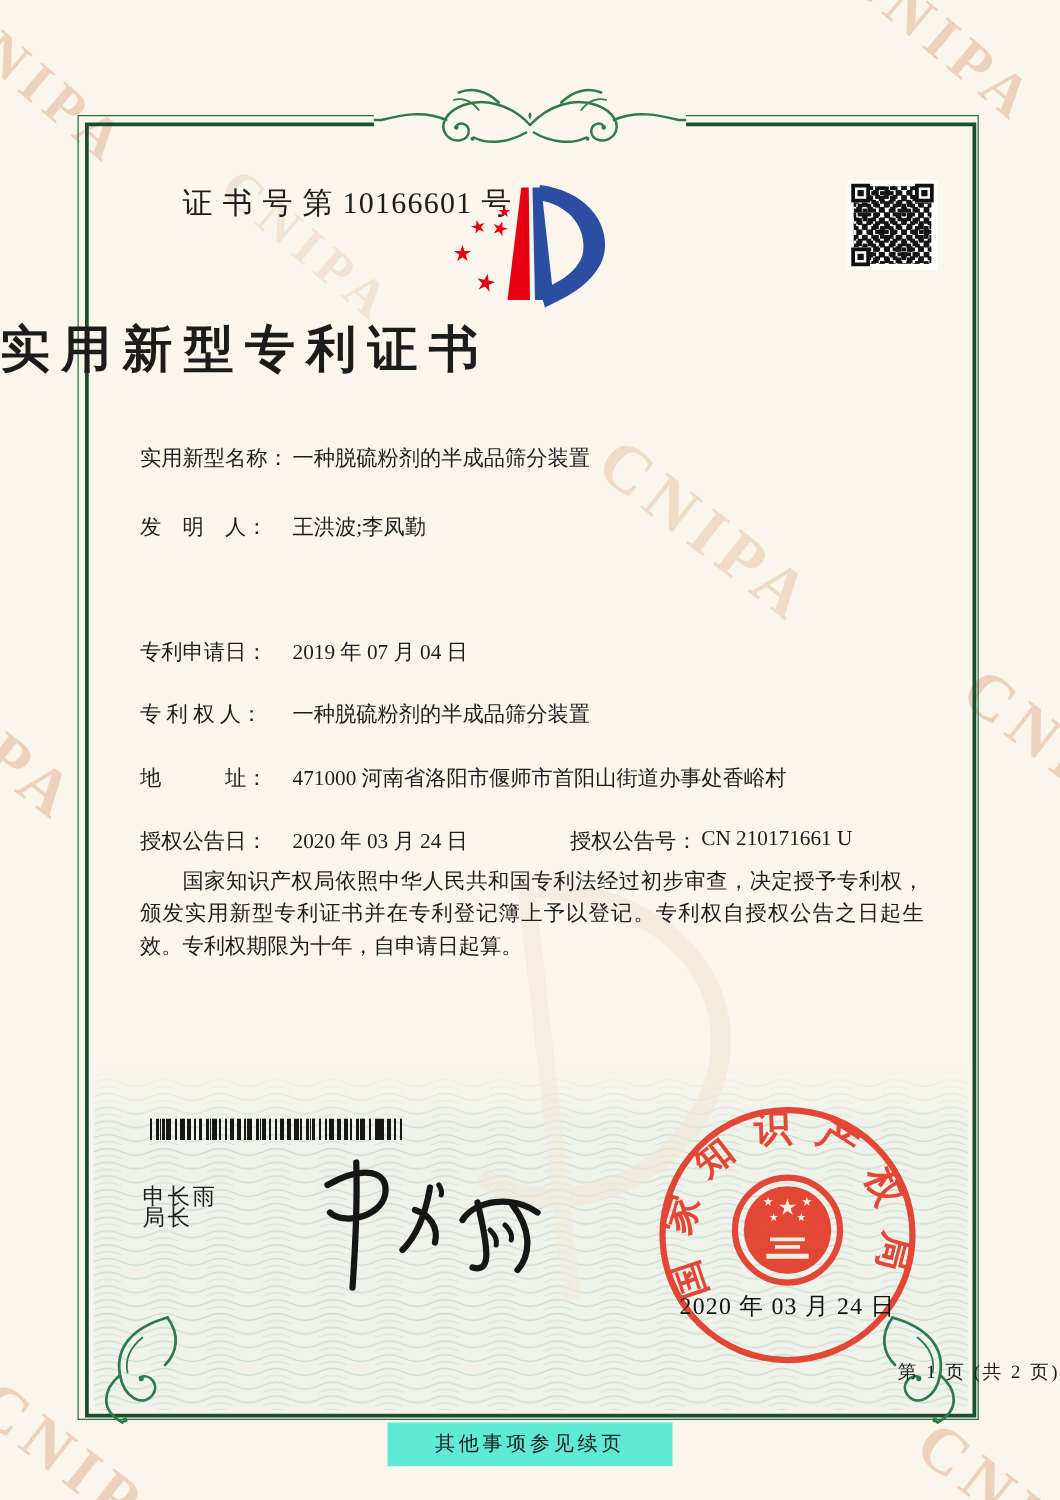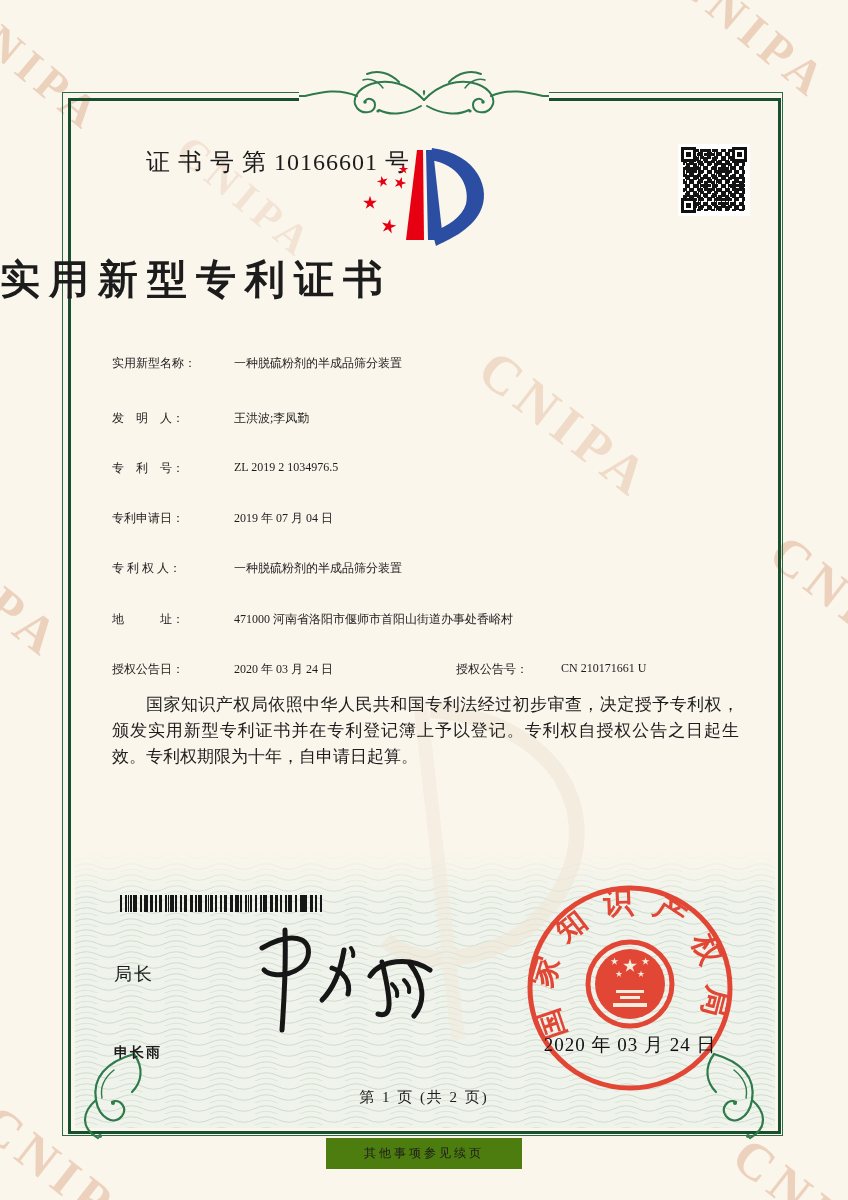--- a/index.html
+++ b/index.html
@@ -41,47 +41,47 @@
   .qr-noise{position:absolute;left:5px;top:5px;width:62px;height:62px;
       background:repeating-conic-gradient(#141414 0 25%,transparent 0 50%) 0 0/7px 7px,
                  repeating-conic-gradient(#141414 0 25%,transparent 0 50%) 2px 3px/9px 9px;}
   .qf{position:absolute;width:15px;height:15px;border:3px solid #111;background:#fff;box-sizing:border-box;}
   .qf::after{content:"";position:absolute;left:2px;top:2px;width:5px;height:5px;background:#111;}
   .qf.tl{left:3px;top:3px;} .qf.tr{right:3px;top:3px;} .qf.bl{left:3px;bottom:3px;}
   .doc-title{position:absolute;left:0;top:252px;width:100%;text-align:left;
              font-size:40px;font-weight:bold;letter-spacing:9px;z-index:5;}
 
   
-  .field-row{position:absolute;left:112px;width:640px;display:flex;font-size:12px;z-index:5;}
+  .field-row{position:absolute;left:112px;width:640px;display:flex;font-size:17px;z-index:5;}
   .field-label{flex:0 0 122px;}
   .r0{top:355px;} .r1{top:410px;} .r2{top:460px;} .r3{top:510px;} .r4{top:560px;} .r5{top:611px;}
   .grant-row{top:661px;}
   .grant-date{flex:0 0 222px;}
   .grant-no-label{flex:0 0 105px;}
 
   
   .body-text{position:absolute;left:112px;top:692px;width:627px;font-size:17px;
              line-height:26px;text-align:justify;z-index:5;}
   .body-text p{margin:0;text-indent:2em;}
 
   
   .barcode{position:absolute;left:120px;top:895px;width:202px;height:17px;z-index:5;
       background:repeating-linear-gradient(90deg,#161616 0 2px,transparent 2px 5px),
                  repeating-linear-gradient(90deg,#161616 0 1px,transparent 1px 8px),
                  repeating-linear-gradient(90deg,#161616 0 2px,transparent 2px 13px);}
   .signer-title{position:absolute;left:114px;top:962px;font-size:18px;letter-spacing:2px;z-index:5;}
-  .signer-name{position:absolute;left:114px;top:1044px;font-size:14px;letter-spacing:2px;z-index:5;font-weight:bold;}
+  .signer-name{position:absolute;left:114px;top:945px;font-size:18px;letter-spacing:2px;z-index:5;}
   .signature{position:absolute;left:232px;top:922px;z-index:5;}
   .seal{position:absolute;left:520px;top:878px;z-index:5;}
   .seal-date{position:absolute;left:530px;top:1032px;width:200px;text-align:center;
              font-size:19px;letter-spacing:1px;color:#111;z-index:6;}
-  .page-info{position:absolute;left:0;top:1088px;width:848px;text-align:center;
+  .page-info{position:absolute;left:0;top:1088px;width:848px;text-align:right;
              font-size:15px;letter-spacing:2px;z-index:5;}
   .footer-note{position:absolute;left:50%;top:1138px;transform:translateX(-50%);
-               background:#4d7c0f;padding:7px 38px;font-size:12px;letter-spacing:3px;z-index:6;}
+               background:#5eead4;padding:7px 38px;font-size:16px;letter-spacing:3px;z-index:6;}
 </style>
 </head>
 <body>
 
 <div class="page">
 
   <div class="wm wm1">CNIPA</div>
   <div class="wm wm2">CNIPA</div>
   <div class="wm wm3">CNIPA</div>
   <div class="wm wm4">CNIPA</div>
@@ -177,24 +177,20 @@
 
   <div class="doc-title">实用新型专利证书</div>
 
   <div class="field-row r0">
     <span class="field-label">实用新型名称：</span>
     <span class="field-value">一种脱硫粉剂的半成品筛分装置</span>
   </div>
   <div class="field-row r1">
     <span class="field-label">发　明　人：</span>
     <span class="field-value">王洪波;李凤勤</span>
-  </div>
-  <div class="field-row r2">
-    <span class="field-label">专　利　号：</span>
-    <span class="field-value">ZL 2019 2 1034976.5</span>
   </div>
   <div class="field-row r3">
     <span class="field-label">专利申请日：</span>
     <span class="field-value">2019 年 07 月 04 日</span>
   </div>
   <div class="field-row r4">
     <span class="field-label">专 利 权 人：</span>
     <span class="field-value">一种脱硫粉剂的半成品筛分装置</span>
   </div>
   <div class="field-row r5">

